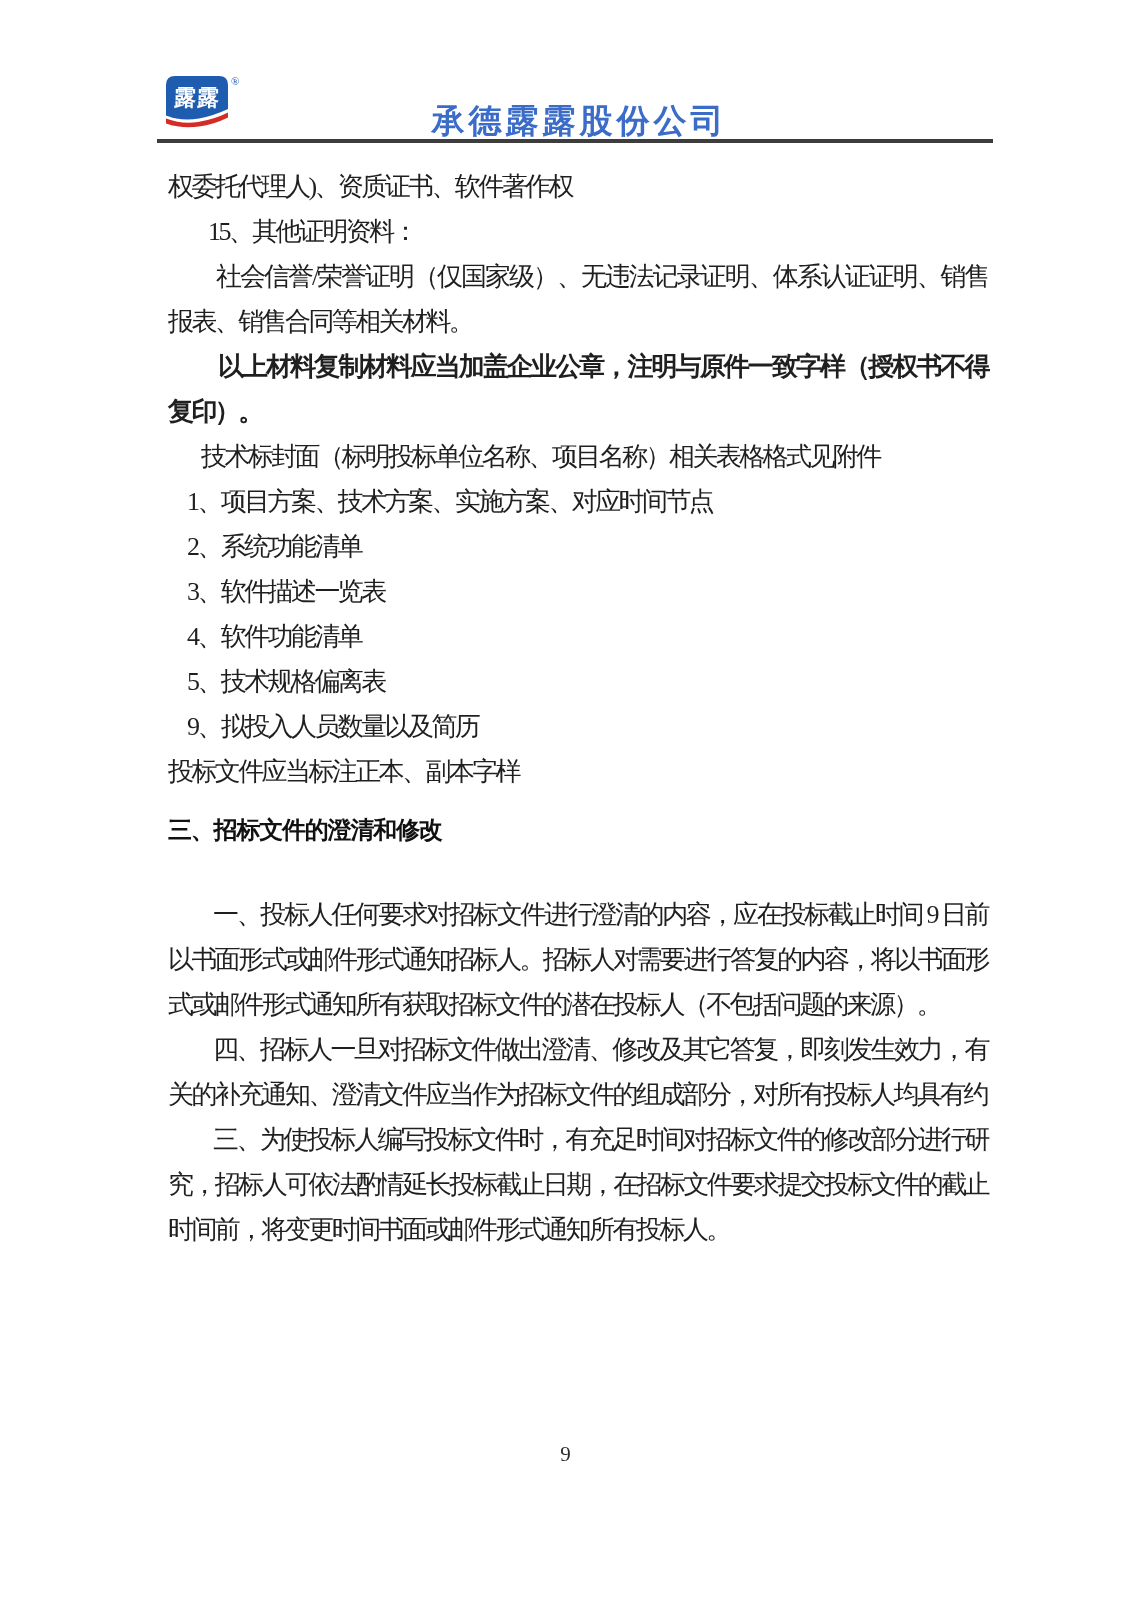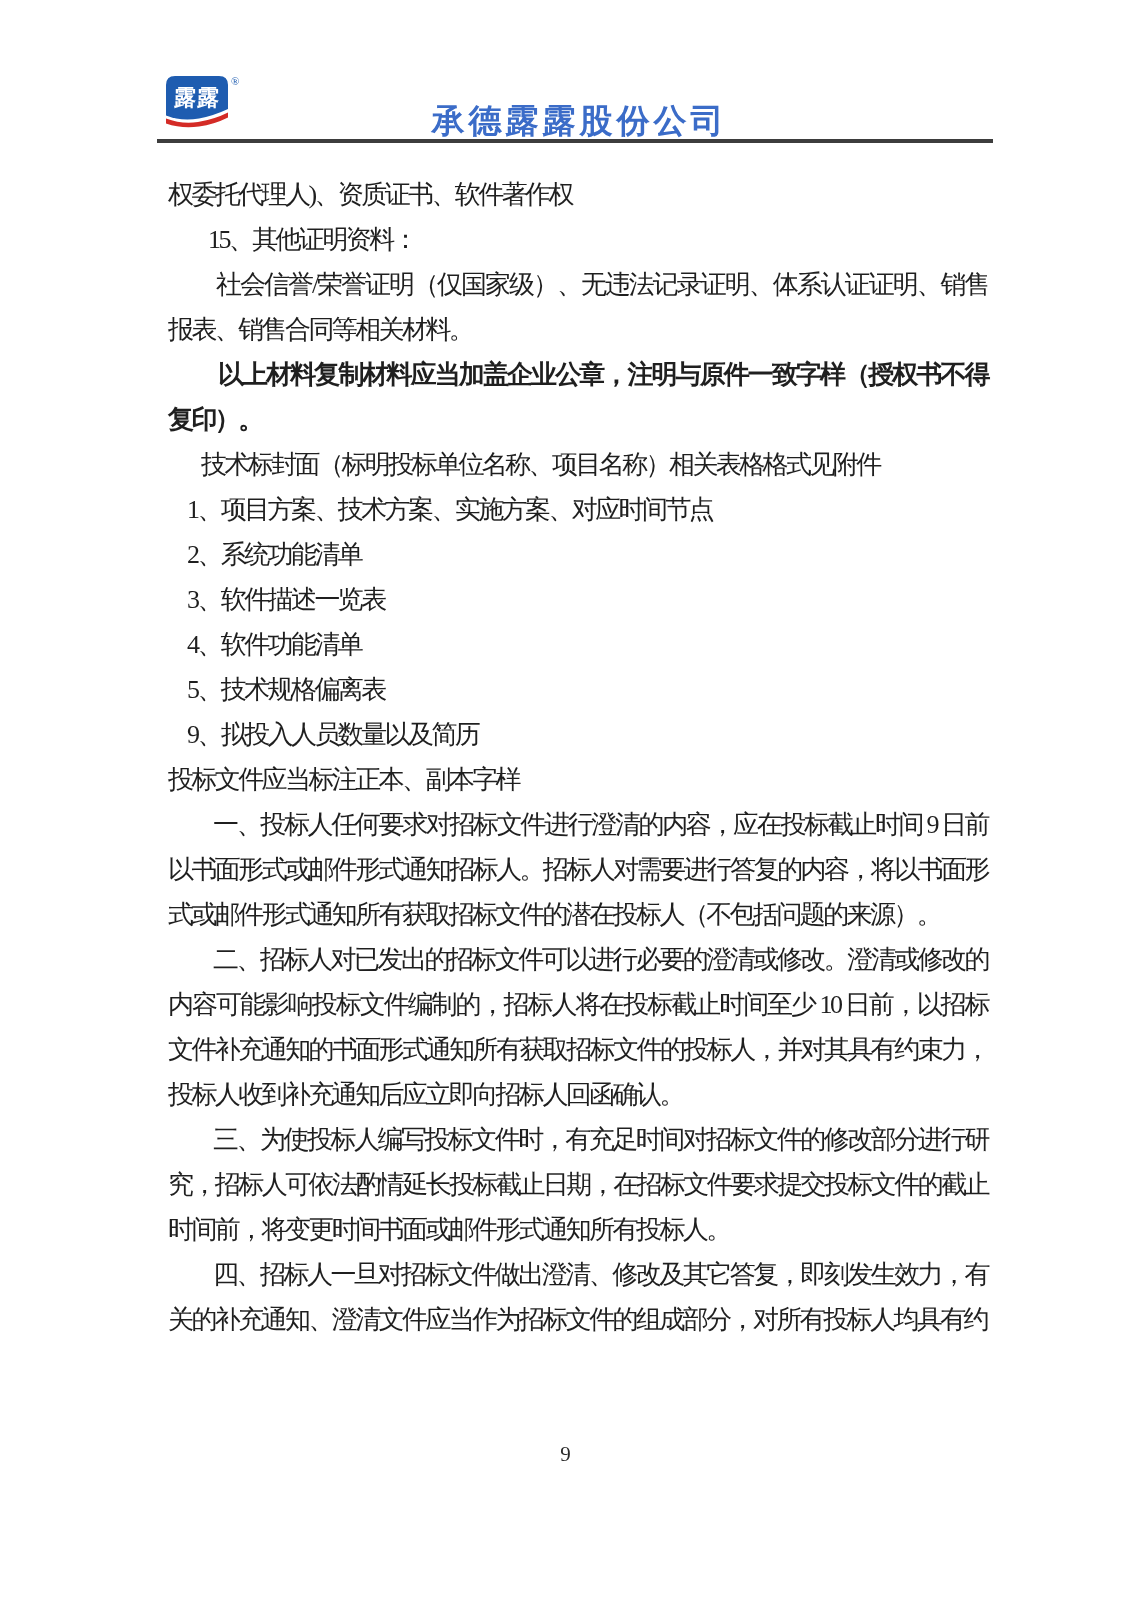--- a/index.html
+++ b/index.html
@@ -27,21 +27,20 @@
     width:836px; height:4px;
     background:#3d3d3d;
   }
   
   .body-text {
     position:absolute; left:168px; top:164px; width:820px;
     font-size:26px;
     line-height:45px;
     letter-spacing:-2.6px;
     text-align:justify;
-    margin-top:8px;
   }
   .body-text p { margin:0; }
   .ind-a { text-indent:40px; }  
   .ind-b { text-indent:48px; }  
   .ind-c { text-indent:50px;font-weight:bold; }  
   .ind-d { text-indent:33px; }  
   .ind-e { text-indent:19px; }  
   .ind-f { text-indent:45px; }  
   .section-heading {
     font-family:"Liberation Sans","DejaVu Sans",sans-serif;
@@ -85,22 +84,22 @@
     <p class="ind-c">以上材料复制材料应当加盖企业公章，注明与原件一致字样（授权书不得复印）。</p>
     <p class="ind-d">技术标封面（标明投标单位名称、项目名称）相关表格格式见附件</p>
     <p class="ind-e">1、项目方案、技术方案、实施方案、对应时间节点</p>
     <p class="ind-e">2、系统功能清单</p>
     <p class="ind-e">3、软件描述一览表</p>
     <p class="ind-e">4、软件功能清单</p>
     <p class="ind-e">5、技术规格偏离表</p>
     <p class="ind-e">9、拟投入人员数量以及简历</p>
     <p>投标文件应当标注正本、副本字样</p>
 
+    <p class="section-heading">三、招标文件的澄清和修改</p>
 
     <p class="ind-f">一、投标人任何要求对招标文件进行澄清的内容，应在投标截止时间 9 日前以书面形式或邮件形式通知招标人。招标人对需要进行答复的内容，将以书面形式或邮件形式通知所有获取招标文件的潜在投标人（不包括问题的来源）。</p>
-    <p class="ind-f">二、招标人对已发出的招标文件可以进行必要的澄清或修改。澄清或修改的内容可能影响投标文件编制的，招标人将在投标截止时间至少 10 日前，以招标文件补充通知的书面形式通知所有获取招标文件的投标人，并对其具有约束力，投标人收到补充通知后应立即向招标人回函确认。</p>
+    <p class="ind-f">四、招标人一旦对招标文件做出澄清、修改及其它答复，即刻发生效力，有关的补充通知、澄清文件应当作为招标文件的组成部分，对所有投标人均具有约</p>
     <p class="ind-f">三、为使投标人编写投标文件时，有充足时间对招标文件的修改部分进行研究，招标人可依法酌情延长投标截止日期，在招标文件要求提交投标文件的截止时间前，将变更时间书面或邮件形式通知所有投标人。</p>
-    <p class="ind-f">四、招标人一旦对招标文件做出澄清、修改及其它答复，即刻发生效力，有关的补充通知、澄清文件应当作为招标文件的组成部分，对所有投标人均具有约</p>
   </div>
 
   <div class="page-number">9</div>
 
 </div>
 
 </body></html>

